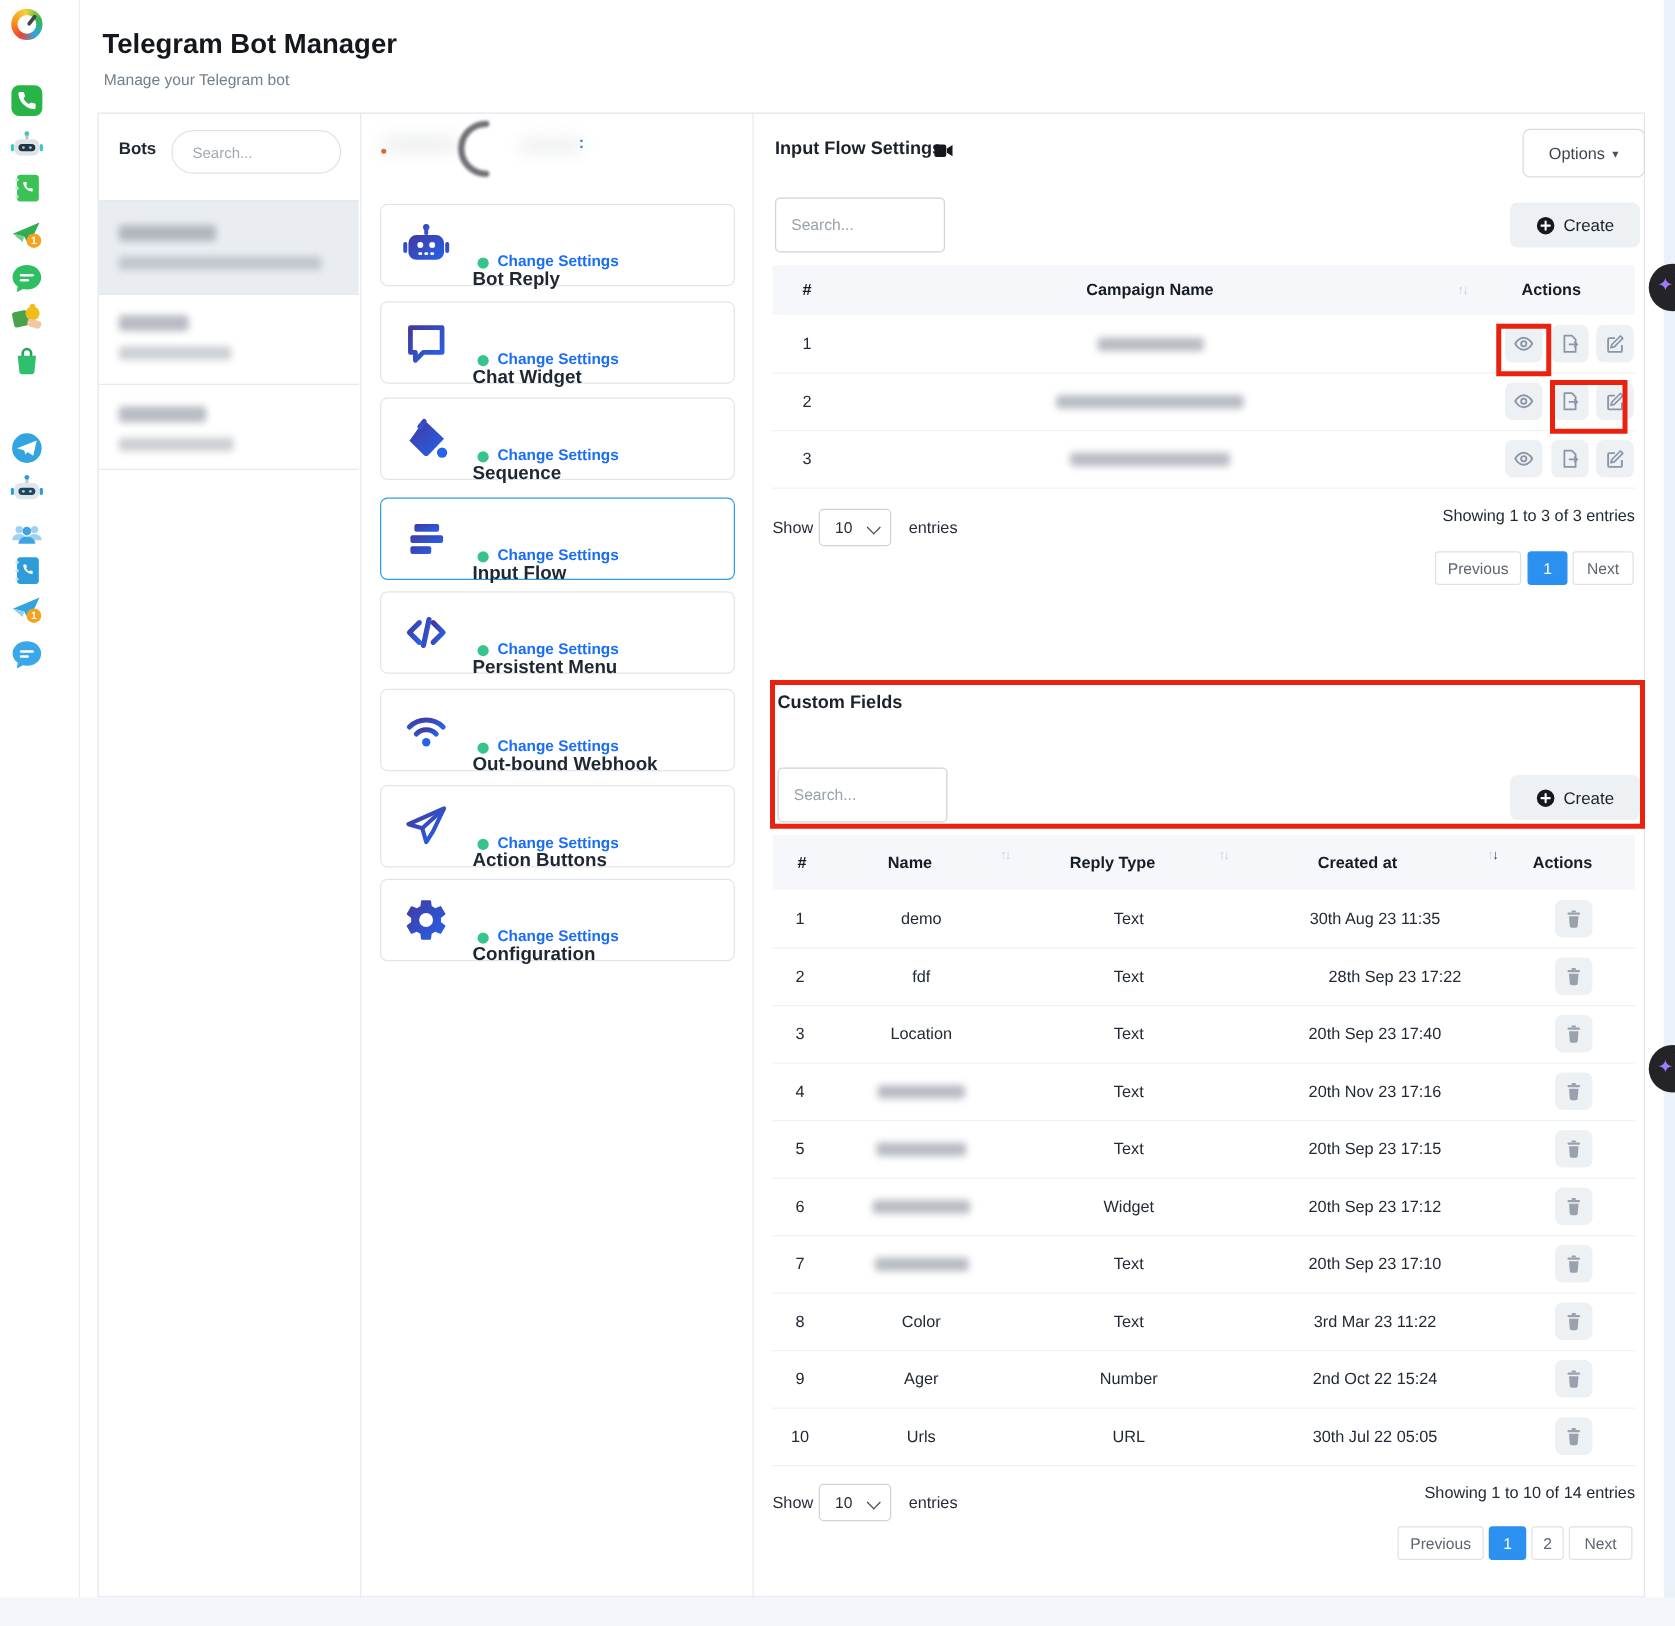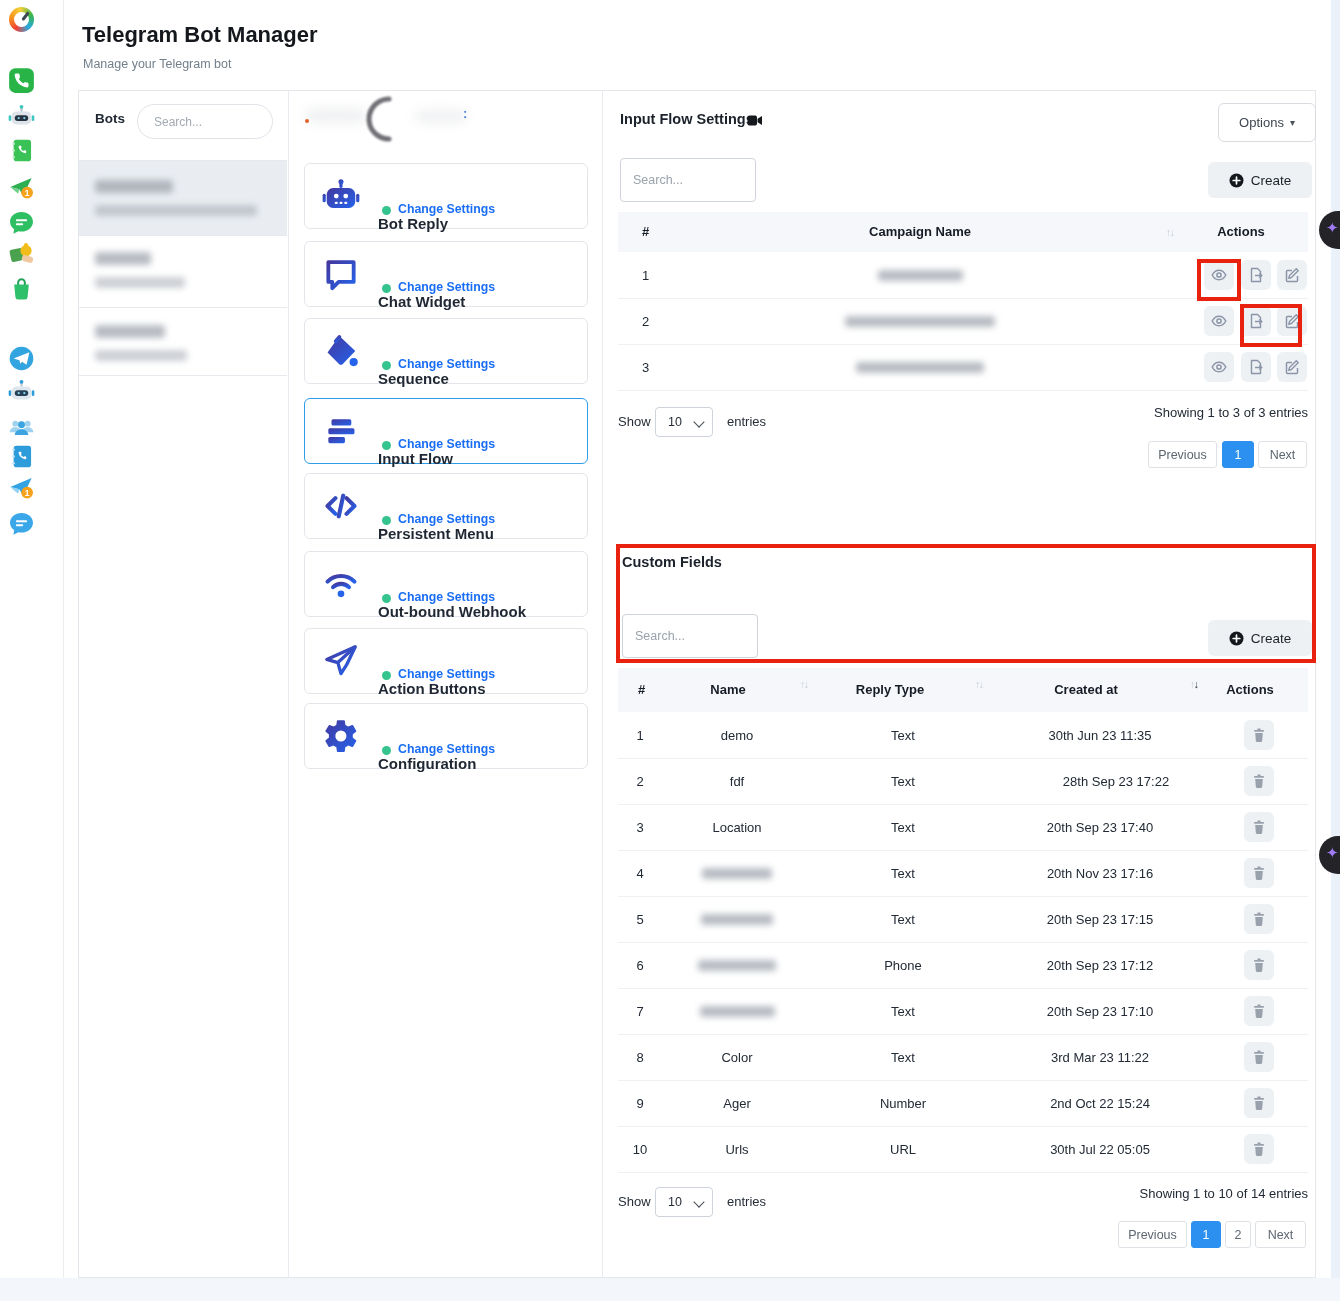--- a/index.html
+++ b/index.html
@@ -427,21 +427,21 @@
     <span class="sort" style="left:357px;top:10px"><span>↑</span><span>↓</span></span>
     <span class="th" style="left:468px;top:14px;transform:translateX(-50%)">Created at</span>
     <span class="sort" style="left:572px;top:10px"><span>↑</span><span class="dk">↓</span></span>
     <span class="th" style="left:632px;top:14px;transform:translateX(-50%)">Actions</span>
   </div>
 
   <div class="trow" style="top:712px">
     <span class="cell" style="left:22px">1</span>
     <span class="cell" style="left:119px">demo</span>
     <span class="cell" style="left:285px">Text</span>
-    <span class="cell" style="left:482px">30th Jun 23 11:35</span>
+    <span class="cell" style="left:482px">30th Aug 23 11:35</span>
     <button class="icon-btn" style="left:626px;top:8px">
       <svg width="16" height="16" viewBox="0 0 16 16">
         <rect x="3" y="3" width="10" height="1.7" rx=".8" fill="#99a1ad"></rect>
           <rect x="6.2" y="1.4" width="3.6" height="1.6" rx=".8" fill="#99a1ad"></rect>
         <path d="M4.2 6h7.6l-.6 7.6a1.6 1.6 0 0 1-1.6 1.5H6.4a1.6 1.6 0 0 1-1.6-1.5z" fill="#99a1ad"></path>
       </svg>
     </button>
   </div>
   <div class="trow" style="top:758px">
     <span class="cell" style="left:22px">2</span>
@@ -491,21 +491,21 @@
       <svg width="16" height="16" viewBox="0 0 16 16">
         <rect x="3" y="3" width="10" height="1.7" rx=".8" fill="#99a1ad"></rect>
           <rect x="6.2" y="1.4" width="3.6" height="1.6" rx=".8" fill="#99a1ad"></rect>
         <path d="M4.2 6h7.6l-.6 7.6a1.6 1.6 0 0 1-1.6 1.5H6.4a1.6 1.6 0 0 1-1.6-1.5z" fill="#99a1ad"></path>
       </svg>
     </button>
   </div>
   <div class="trow" style="top:942px">
     <span class="cell" style="left:22px">6</span>
     <div class="blur" style="left:80px;top:18px;width:78px;height:11px"></div>
-    <span class="cell" style="left:285px">Phone</span>
+    <span class="cell" style="left:285px">Widget</span>
     <span class="cell" style="left:482px">20th Sep 23 17:12</span>
     <button class="icon-btn" style="left:626px;top:8px">
       <svg width="16" height="16" viewBox="0 0 16 16">
         <rect x="3" y="3" width="10" height="1.7" rx=".8" fill="#99a1ad"></rect>
           <rect x="6.2" y="1.4" width="3.6" height="1.6" rx=".8" fill="#99a1ad"></rect>
         <path d="M4.2 6h7.6l-.6 7.6a1.6 1.6 0 0 1-1.6 1.5H6.4a1.6 1.6 0 0 1-1.6-1.5z" fill="#99a1ad"></path>
       </svg>
     </button>
   </div>
   <div class="trow" style="top:988px">

